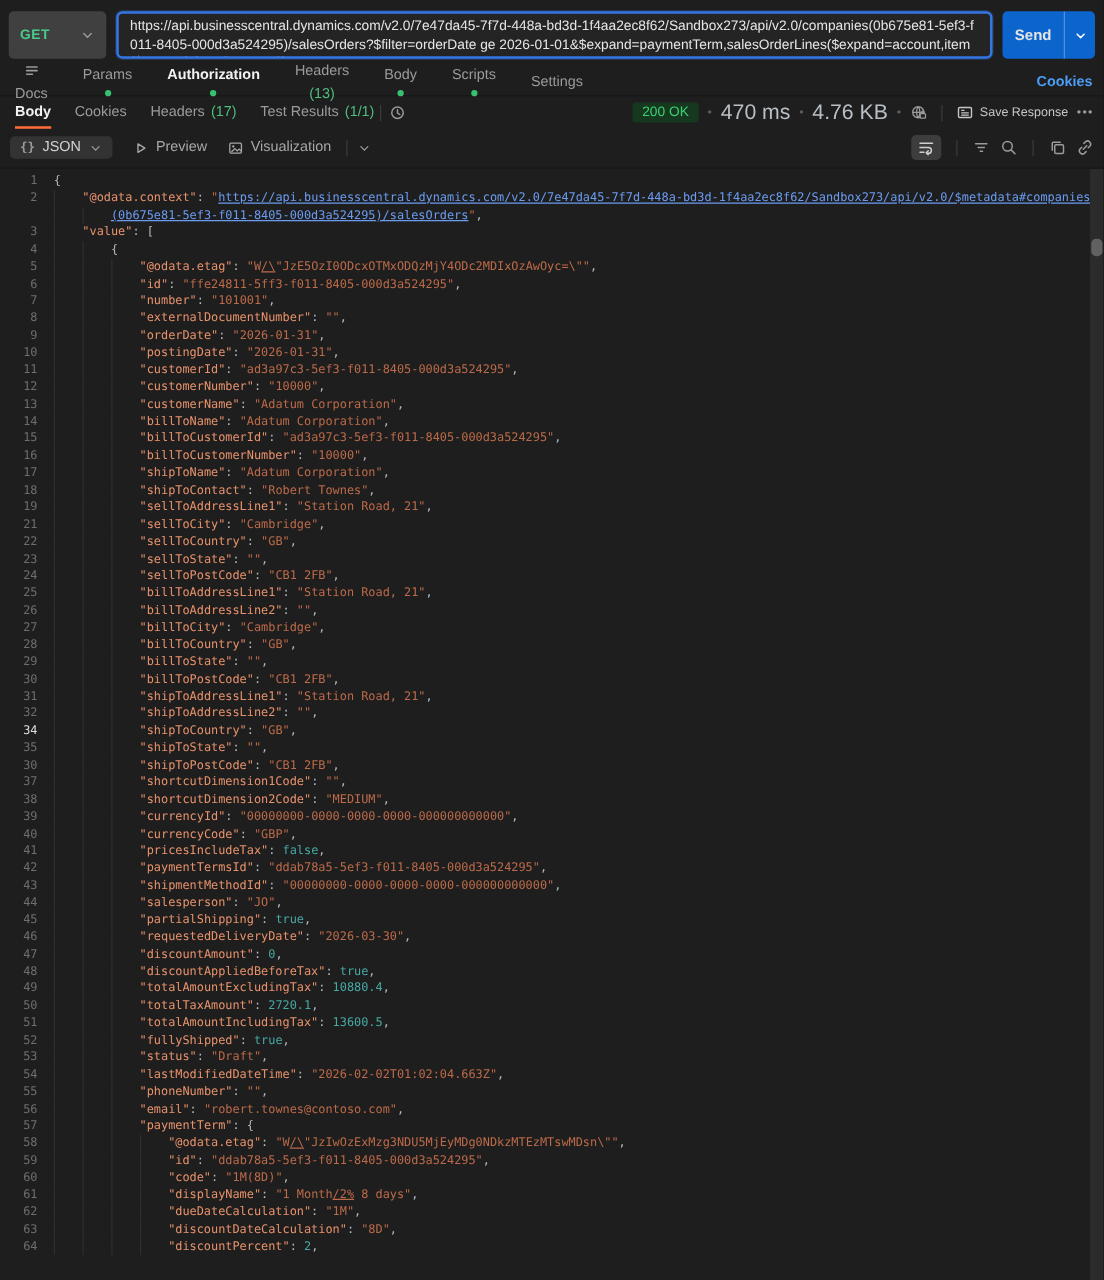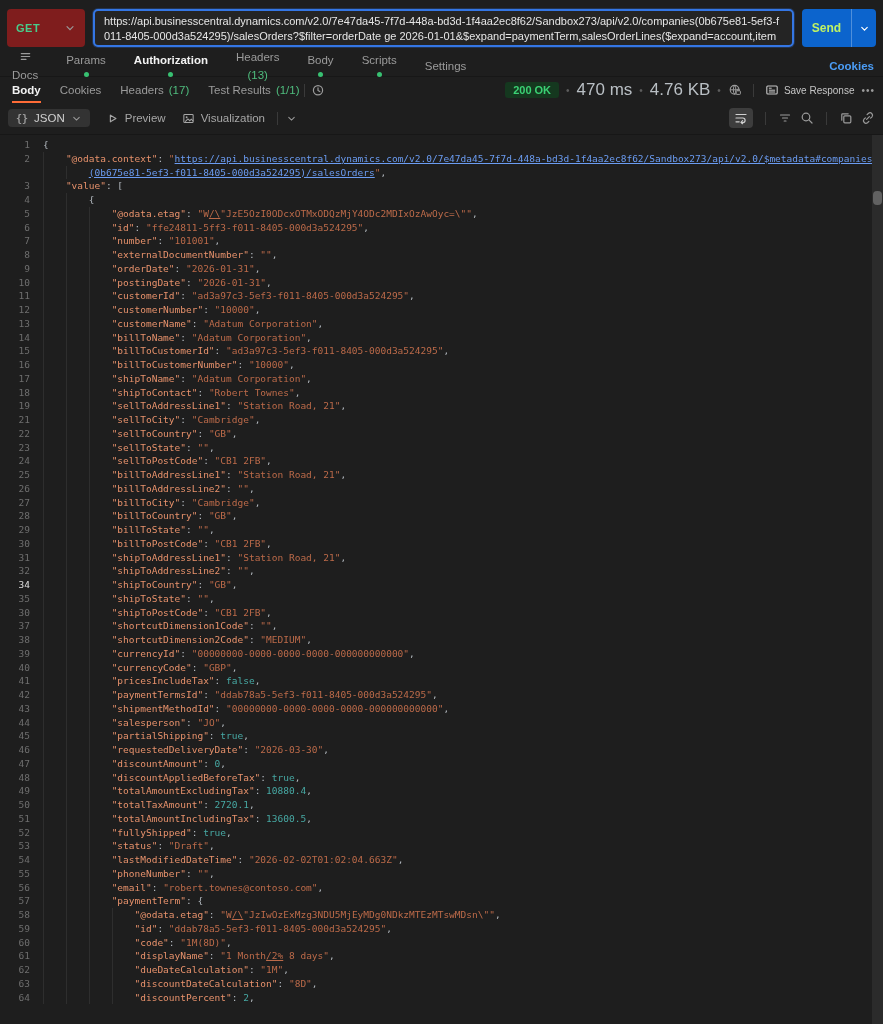--- a/index.html
+++ b/index.html
@@ -1,48 +1,48 @@
 <!DOCTYPE html>
 <html><head>
 <meta charset="utf-8">
 <style>
   html,body{margin:0;padding:0;background:#161616;}
   .app{width:883px;height:1024px;background:#1e1e1e;overflow:hidden;display:flex;flex-direction:column;
        font-family:"Liberation Sans",sans-serif;color:#d6d6d6;position:relative;}
   
   .reqbar{display:flex;gap:8px;padding:9px 7px 8px 7px;align-items:stretch;flex:0 0 auto;}
-  .method-select{flex:0 0 78px;background:#7f1d1d;border-radius:4px;display:flex;align-items:center;
+  .method-select{flex:0 0 78px;background:#404040;border-radius:4px;display:flex;align-items:center;
        justify-content:space-between;padding:0 9px;height:38px;box-sizing:border-box;cursor:pointer;}
   .method-select .m{color:#49cc8b;font-weight:bold;font-size:11px;letter-spacing:.5px;}
   .url-input{flex:1;background:#242424;border:2px solid #3476e4;box-shadow:0 0 0 1px rgba(52,118,228,.25);
        border-radius:5px;color:#e6e6e6;font-size:11px;line-height:14.5px;padding:3px 9px;
        word-break:break-all;height:38px;box-sizing:border-box;overflow:hidden;}
   .send-btn{flex:0 0 74px;background:#0c64cd;border-radius:4px;display:flex;height:38px;overflow:hidden;}
-  .send-main{flex:1;display:flex;align-items:center;justify-content:center;color:#bef264;font-weight:bold;
+  .send-main{flex:1;display:flex;align-items:center;justify-content:center;color:#e5e5e5;font-weight:bold;
        font-size:12px;cursor:pointer;}
   .send-chev{flex:0 0 24px;display:flex;align-items:center;justify-content:center;
        border-left:1px solid rgba(255,255,255,.28);cursor:pointer;}
   
   .tabsbar{display:flex;align-items:center;gap:28px;padding:0 12px;height:21px;font-size:11.5px;
        color:#9b9b9b;position:relative;border-bottom:1px solid #171717;flex:0 0 auto;}
   .rtab{display:flex;align-items:center;gap:6px;cursor:pointer;white-space:nowrap;flex-direction:column;}
   .rtab.active{color:#f2f2f2;font-weight:bold;}
   .dot{width:5px;height:5px;border-radius:50%;background:#38c172;display:inline-block;}
   .cnt{color:#4fbd7e;}
   .cookies-link{position:absolute;right:9px;color:#4b9df6;font-size:11.5px;font-weight:bold;cursor:pointer;}
   
   .resp-row{display:flex;align-items:center;padding:0 12px;height:26px;font-size:11.5px;color:#9b9b9b;
        position:relative;flex:0 0 auto;}
   .resp-tabs{display:flex;align-items:center;gap:19px;}
   .ptab{display:flex;align-items:center;gap:5px;cursor:pointer;height:26px;box-sizing:border-box;
        border-bottom:2px solid transparent;padding-top:2px;white-space:nowrap;}
   .ptab.active{color:#f2f2f2;font-weight:bold;border-bottom-color:#ff6c37;}
   .vdiv{width:1px;height:13px;background:#3a3a3a;margin:0 4px;}
   .resp-meta{position:absolute;right:8px;display:flex;align-items:center;gap:7px;}
-  .status-badge{background:#15381f;color:#3bd174;font-weight:bold;font-size:11px;padding:2px 8px;border-radius:3px;}
+  .status-badge{background:#15381f;color:#3bd174;font-weight:normal;font-size:11px;padding:2px 8px;border-radius:3px;}
   .meta-txt{color:#b9bfc4;font-size:17px;}
   .sep-dot{color:#5d5d5d;font-size:10px;}
   .save-resp{display:flex;align-items:center;gap:5px;color:#c6c6c6;font-size:10px;cursor:pointer;}
   .more-dots{color:#9b9b9b;letter-spacing:1px;font-size:10px;cursor:pointer;}
   
   .viewbar{display:flex;align-items:center;padding:2px 8px 3px 8px;height:26px;flex:0 0 auto;position:relative;}
   .pill{background:#333333;border-radius:4px;display:flex;align-items:center;gap:6px;padding:3px 8px;
        color:#d2d2d2;font-size:11.5px;cursor:pointer;}
   .braces{color:#9b9b9b;font-family:"DejaVu Sans Mono",monospace;font-size:10px;font-weight:bold;}
   .bar-item{display:flex;align-items:center;gap:6px;color:#a7a7a7;font-size:11.5px;margin-left:16px;cursor:pointer;}

